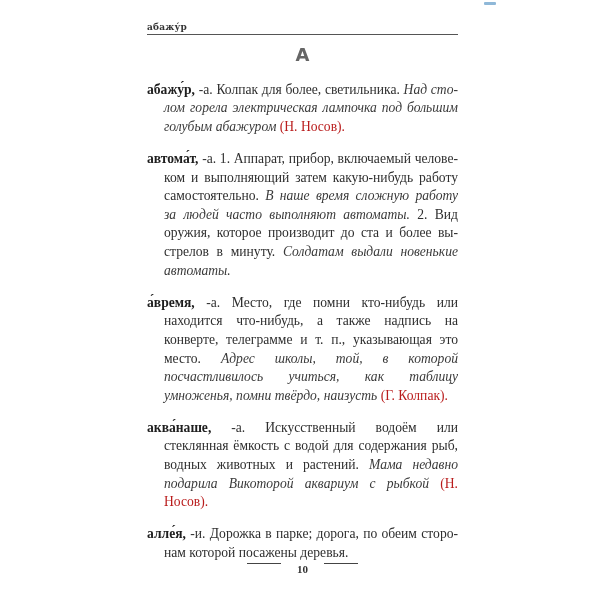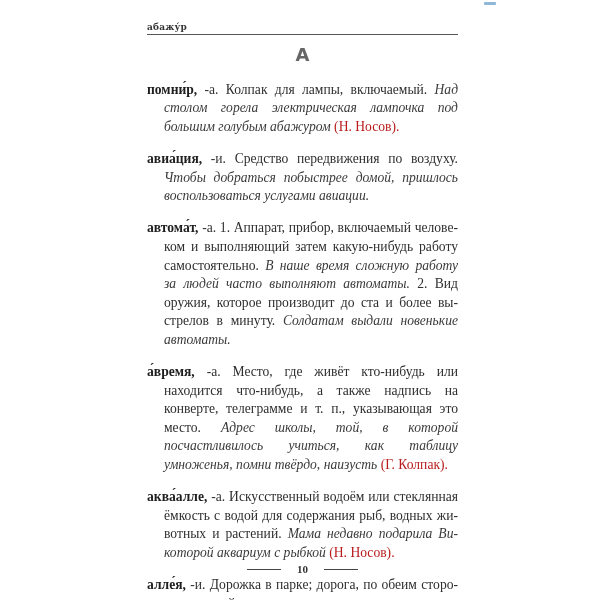--- a/index.html
+++ b/index.html
@@ -90,21 +90,20 @@
     .source {
       color: #b91c1c;
     }
     .footer {
       position: absolute;
       left: 0;
       top: 563px;
       width: 311px;
       display: flex;
       justify-content: center;
-      align-items: center;
       gap: 16px;
     }
     .footer-dash {
       width: 34px;
       height: 0;
       border-top: 1.3px solid #444;
     }
     .page-number {
       font-family: "Liberation Serif", "DejaVu Serif", serif;
       font-weight: bold;
@@ -119,29 +118,28 @@
 
 <div class="page">
 
   <div class="running-head">абажу́р</div>
   <div class="head-rule"></div>
 
   <div class="section-letter">А</div>
 
   <div class="entries">
 
-    <p class="entry"><span class="headword">помни́р,</span><span class="gram"> -а. </span><span>Колпак для лампы, включаемый. </span><span class="example">Над сто­лом горела электрическая лампочка под большим голубым абажуром</span><span class="source"> (Н. Носов).</span></p>
+    <p class="entry"><span class="headword">абажу́р,</span><span class="gram"> -а. </span><span>Колпак для более, светильника. </span><span class="example">Над сто­лом горела электрическая лампочка под большим голубым абажуром</span><span class="source"> (Н. Носов).</span></p>
 
-    <p class="entry"><span class="headword">авиа́ция,</span><span class="gram"> -и. </span><span>Средство передвижения по воздуху. </span><span class="example">Что­бы добраться побыстрее домой, пришлось восполь­зоваться услугами авиации.</span><span class="source"></span></p>
 
     <p class="entry"><span class="headword">автома́т,</span><span class="gram"> -а. </span><span>1. Аппарат, прибор, включаемый челове­ком и выполняющий затем какую-нибудь работу самостоятельно. </span><span class="example">В наше время сложную работу за людей часто выполняют автоматы.</span><span> 2. Вид оружия, которое производит до ста и более вы­стрелов в минуту. </span><span class="example">Солдатам выдали новенькие автоматы.</span></p>
 
-    <p class="entry"><span class="headword">а́время,</span><span class="gram"> -а. </span><span>Место, где живёт кто-нибудь или находится что-нибудь, а также надпись на конверте, теле­грамме и т. п., указывающая это место. </span><span class="example">Адрес школы, той, в которой посчастливилось учиться, как таблицу умноженья, помни твёрдо, наизусть</span><span class="source"> (Г. Колпак).</span></p>
+    <p class="entry"><span class="headword">а́время,</span><span class="gram"> -а. </span><span>Место, где помни кто-нибудь или находится что-нибудь, а также надпись на конверте, теле­грамме и т. п., указывающая это место. </span><span class="example">Адрес школы, той, в которой посчастливилось учиться, как таблицу умноженья, помни твёрдо, наизусть</span><span class="source"> (Г. Колпак).</span></p>
 
-    <p class="entry"><span class="headword">аква́алле,</span><span class="gram"> -а. </span><span>Искусственный водоём или стеклянная ёмкость с водой для содержания рыб, водных жи­вотных и растений. </span><span class="example">Мама недавно подарила Ви­которой аквариум с рыбкой</span><span class="source"> (Н. Носов).</span></p>
+    <p class="entry"><span class="headword">аква́наше,</span><span class="gram"> -а. </span><span>Искусственный водоём или стеклянная ёмкость с водой для содержания рыб, водных жи­вотных и растений. </span><span class="example">Мама недавно подарила Ви­которой аквариум с рыбкой</span><span class="source"> (Н. Носов).</span></p>
 
     <p class="entry"><span class="headword">алле́я,</span><span class="gram"> -и. </span><span>Дорожка в парке; дорога, по обеим сторо­нам которой посажены деревья. </span></p>
 
   </div>
 
   <div class="footer">
     <span class="footer-dash"></span>
     <span class="page-number">10</span>
     <span class="footer-dash"></span>
   </div>

